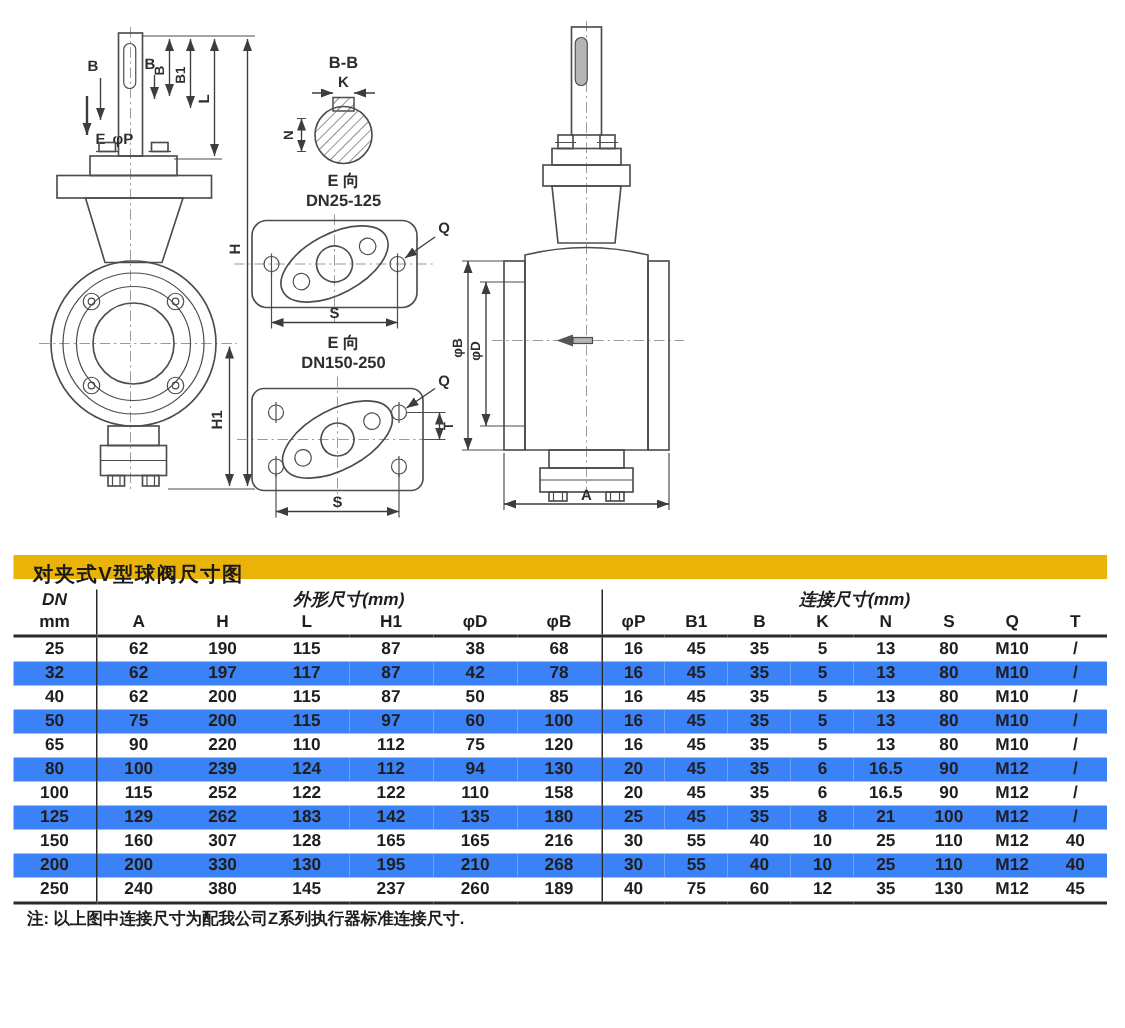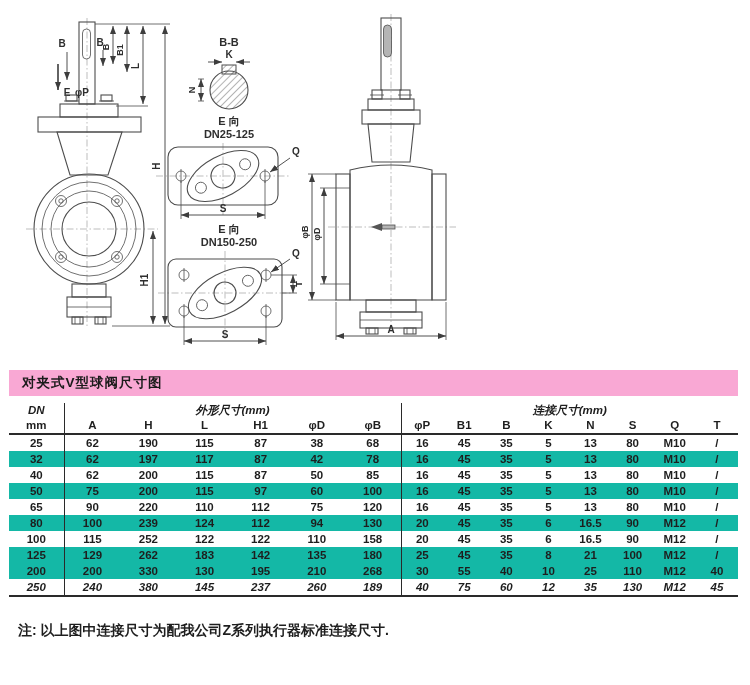--- a/index.html
+++ b/index.html
@@ -12,34 +12,34 @@
   .lt{fill:none;stroke:#4d4d4d;stroke-width:0.8;}
   .cl{fill:none;stroke:#909090;stroke-width:0.6;stroke-dasharray:7 2.5 1.5 2.5;}
   .dim{fill:none;stroke:#3d3d3d;stroke-width:0.9;}
   .dt{font:bold 10px "Liberation Sans",sans-serif;fill:#2e2e2e;text-anchor:middle;}
   .dts{font:bold 9px "Liberation Sans",sans-serif;fill:#2e2e2e;text-anchor:middle;}
   .solid{fill:#555;stroke:none;}
   .shade{fill:#b5b5b5;stroke:#4d4d4d;stroke-width:0.8;}
   .midcol{position:absolute;left:150px;top:36px;width:158px;}
   .cap{font:bold 11px "Liberation Sans",sans-serif;color:#2e2e2e;text-align:center;line-height:13px;}
   
-  #titlebar{margin:18px 12px 0 9px;height:26px;background:#f9a8d4;color:#1b1b1b;
+  #titlebar{margin:18px 12px 0 9px;height:16px;background:#eab308;color:#1b1b1b;
             font-size:13.5px;font-weight:bold;line-height:26px;padding-left:13px;letter-spacing:1px;}
   
   #tablewrap{margin:7px 12px 0 9px;}
   table{border-collapse:collapse;width:729px;table-layout:fixed;}
   th,td{font-size:11.5px;font-weight:bold;text-align:center;padding:0;height:16px;line-height:16px;
         white-space:nowrap;color:#1e1e1e;}
   thead tr.h1 th{height:15px;line-height:15px;font-style:italic;}
   thead tr.h2 th{height:15px;line-height:15px;border-bottom:2px solid #2a2a2a;}
   .divr{border-right:1.5px solid #2a2a2a;}
-  tbody tr.alt{background:#14b8a6;}
-  tbody tr:last-child td{border-bottom:2px solid #2a2a2a;font-style:italic;}
+  tbody tr.alt{background:#3b82f6;}
+  tbody tr:last-child td{border-bottom:2px solid #2a2a2a;}
   
-  #note{margin:25px 0 0 18px;font-size:14px;font-weight:bold;color:#1e1e1e;}
+  #note{margin:2px 0 0 18px;font-size:11px;font-weight:bold;color:#1e1e1e;}
 </style>
 </head>
 <body>
 
 <svg width="0" height="0" style="position:absolute">
   <defs>
     <marker id="ae" markerWidth="9" markerHeight="7" refX="8" refY="3" orient="auto" markerUnits="userSpaceOnUse">
       <path d="M0,0 L8,3 L0,6 z" fill="#3d3d3d"></path>
     </marker>
     <marker id="as" markerWidth="9" markerHeight="7" refX="0" refY="3" orient="auto" markerUnits="userSpaceOnUse">
@@ -416,20 +416,37 @@
           <td class="divr">180</td>
           <td>25</td>
           <td>45</td>
           <td>35</td>
           <td>8</td>
           <td>21</td>
           <td>100</td>
           <td>M12</td>
           <td>/</td>
         </tr>
+        <tr>
+          <td class="divr">150</td>
+          <td>160</td>
+          <td>307</td>
+          <td>128</td>
+          <td>165</td>
+          <td>165</td>
+          <td class="divr">216</td>
+          <td>30</td>
+          <td>55</td>
+          <td>40</td>
+          <td>10</td>
+          <td>25</td>
+          <td>110</td>
+          <td>M12</td>
+          <td>40</td>
+        </tr>
         <tr class="alt">
           <td class="divr">200</td>
           <td>200</td>
           <td>330</td>
           <td>130</td>
           <td>195</td>
           <td>210</td>
           <td class="divr">268</td>
           <td>30</td>
           <td>55</td>

